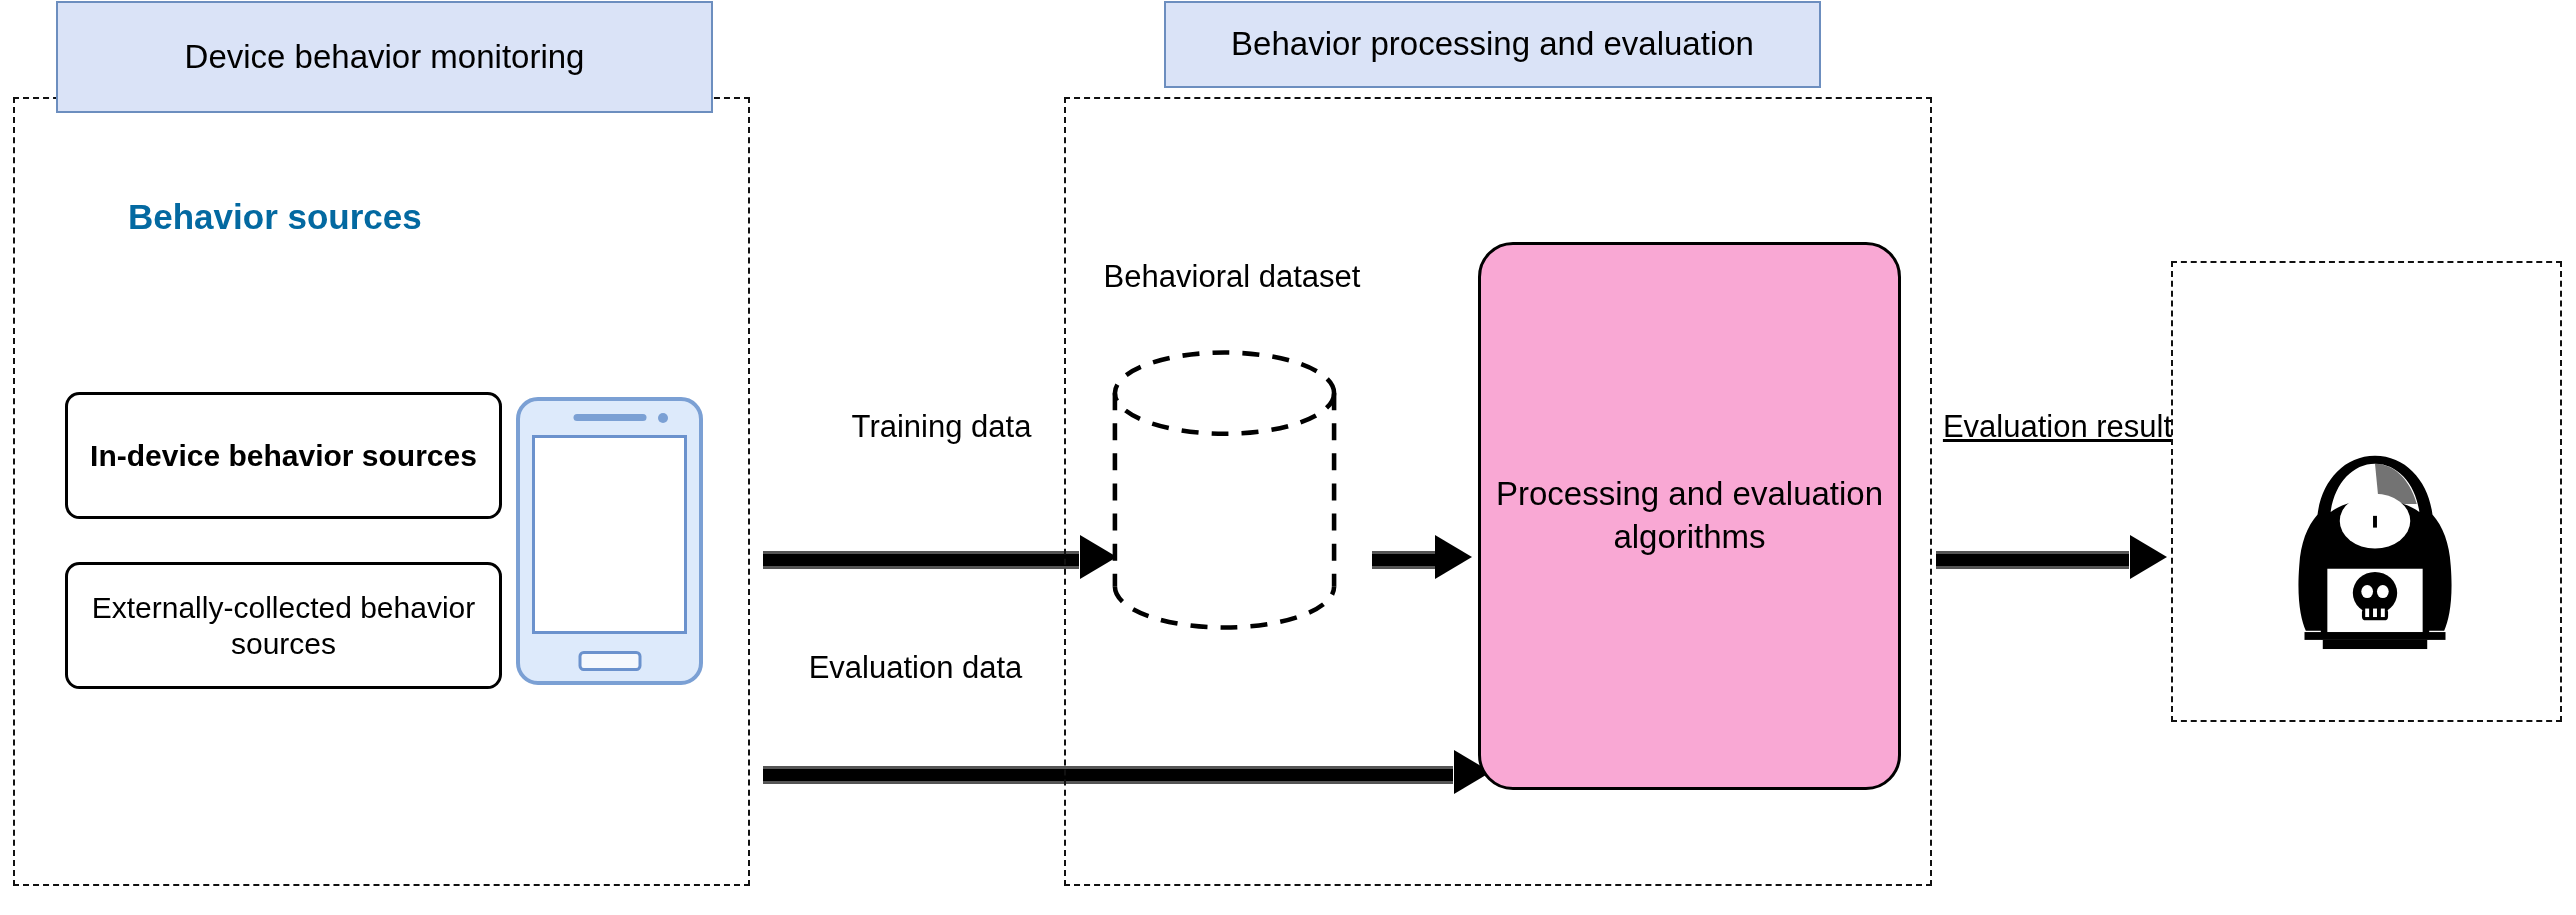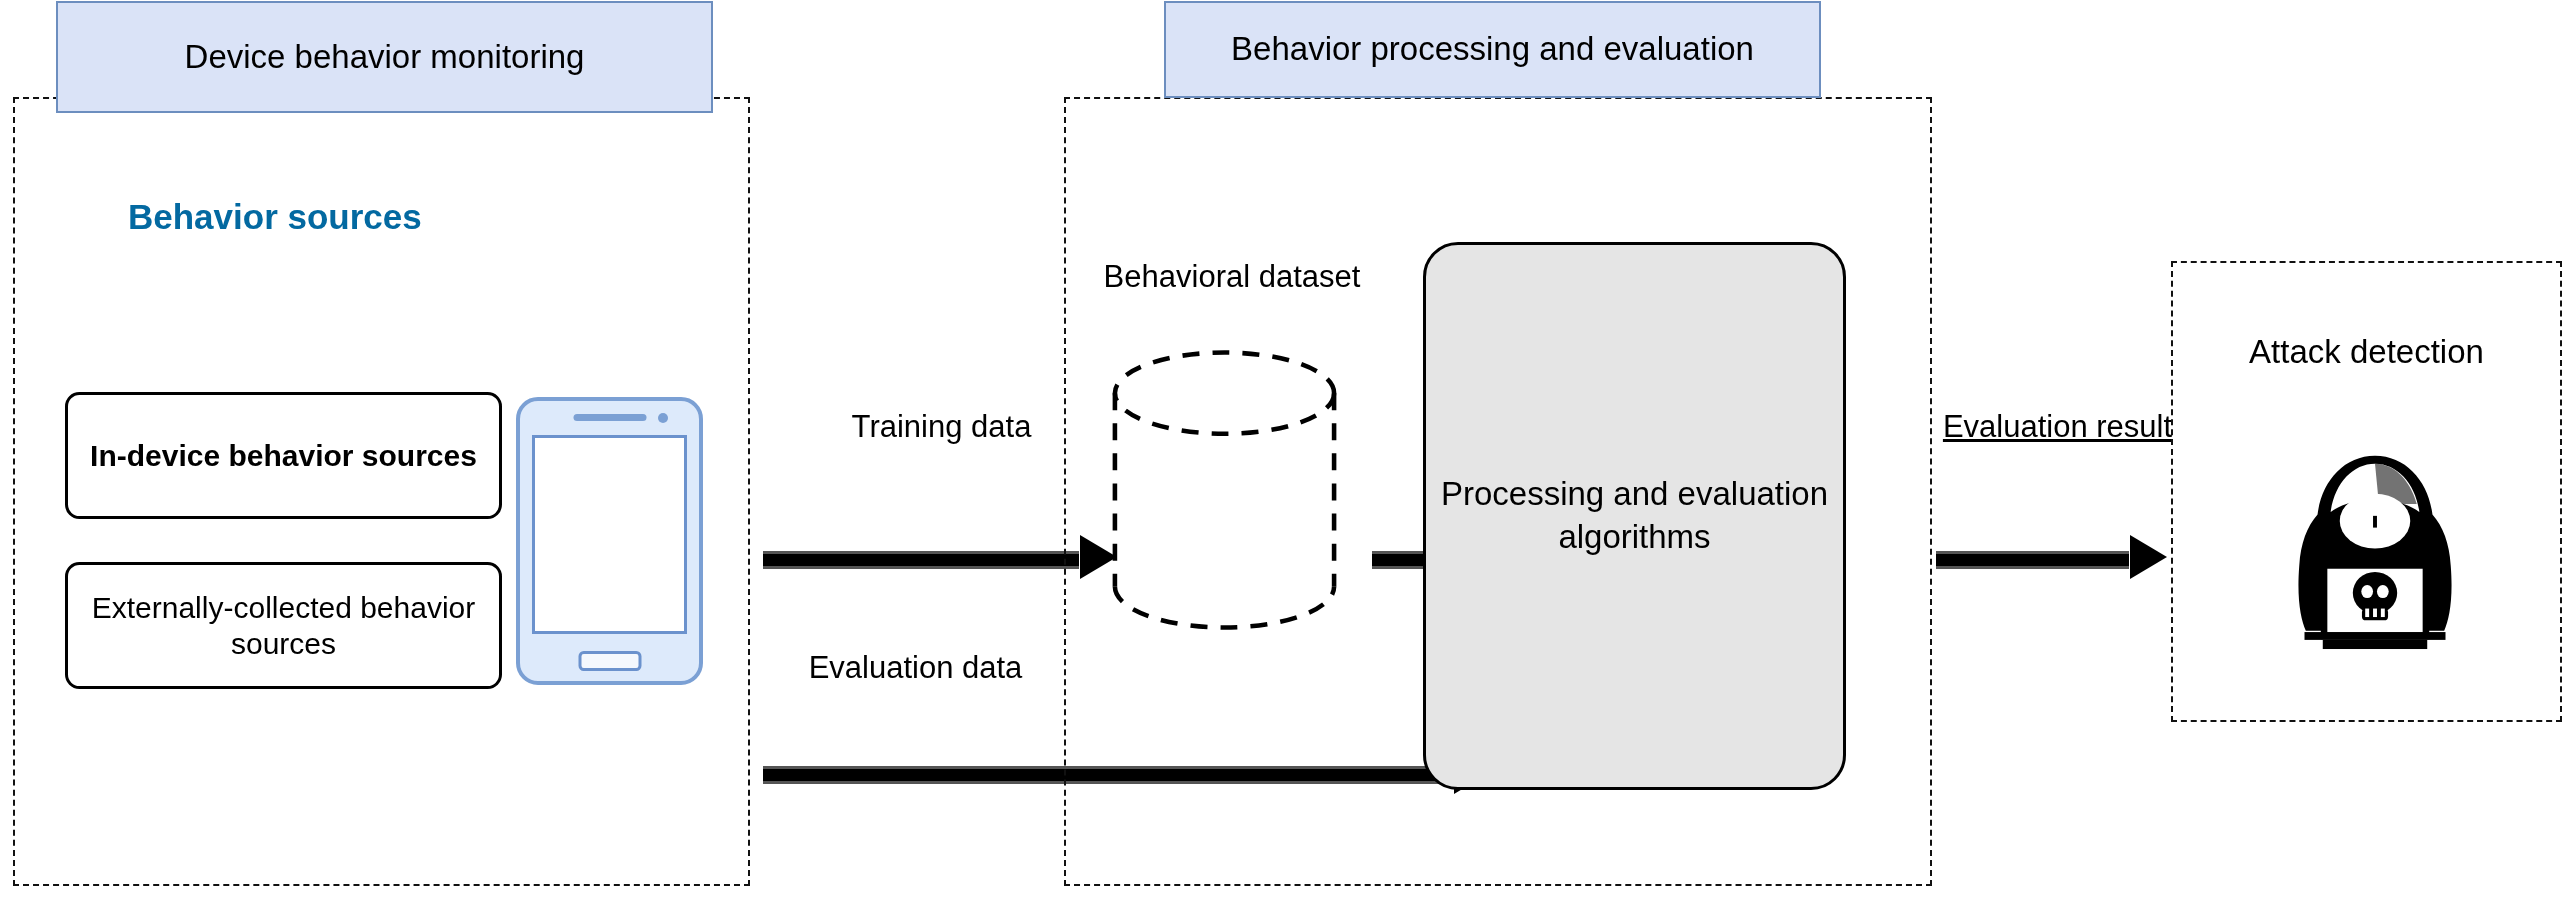--- a/index.html
+++ b/index.html
@@ -30,21 +30,21 @@
     border:2.6px solid #6c8ebf;
     box-sizing:border-box;
     display:flex;align-items:center;justify-content:center;
     text-align:right;
     font-size:33px;
     line-height:1.12;
     color:#000;
     letter-spacing:0px;
   }
   #banner-monitoring{ left:56px;  top:1.3px; width:657px; height:112px; }
-  #banner-processing{ left:1164px;top:1.3px; width:657px; height:97px; padding:0 4px;}
+  #banner-processing{ left:1164px;top:1.3px; width:657px; height:87px; padding:0 4px;}
 
   
   .section-heading{
     position:absolute;
     font-size:35px;
     font-weight:bold;
     color:#0369a1;
     white-space:nowrap;
   }
   #heading-behavior-sources{ left:128px; top:197px; }
@@ -139,25 +139,25 @@
   #arrow-evaluation{ left:763px; top:772px; width:727px; }
   #arrow-result    { left:1936px; top:557px; width:230px; }
 
   
   .cylinder{ position:absolute; left:1111px; top:346px; width:227px; height:288px;}
   .cylinder svg{ display:block; width:100%; height:100%; }
 
   
   #box-processing{
     position:absolute;
-    left:1423px; top:242px; width:423px; height:548px;
+    left:1478px; top:242px; width:423px; height:548px;
     border:3.9px solid #000;
     border-radius:35px;
     box-sizing:border-box;
-    background:#e5e5e5;
+    background:#f9a8d4;
     display:flex;align-items:center;justify-content:center;
     text-align:center;
     font-size:33px;
     line-height:1.3;
     white-space:pre-line;
   }
 
   
   #label-attack-detection{
     position:absolute;
@@ -226,21 +226,20 @@
   <div id="box-processing">Processing and evaluation algorithms</div>
 
   <div class="flow-label" id="label-eval-result">Evaluation result</div>
   <div class="arrow" id="arrow-result">
     <div class="shaft" style="width:193px"></div>
     <div class="head"></div>
   </div>
 
   <div class="region" id="region-detection"></div>
 
-  <div id="label-attack-detection">Attack detection</div>
 
   <div class="hacker">
     <svg viewBox="0 0 288 320" aria-hidden="true">
 
       <path d="M144 18
                C 96 18, 62 58, 56 108
                C 40 126, 30 152, 28 186
                C 24 236, 30 268, 38 286
                L 250 286
                C 258 268, 264 236, 260 186

